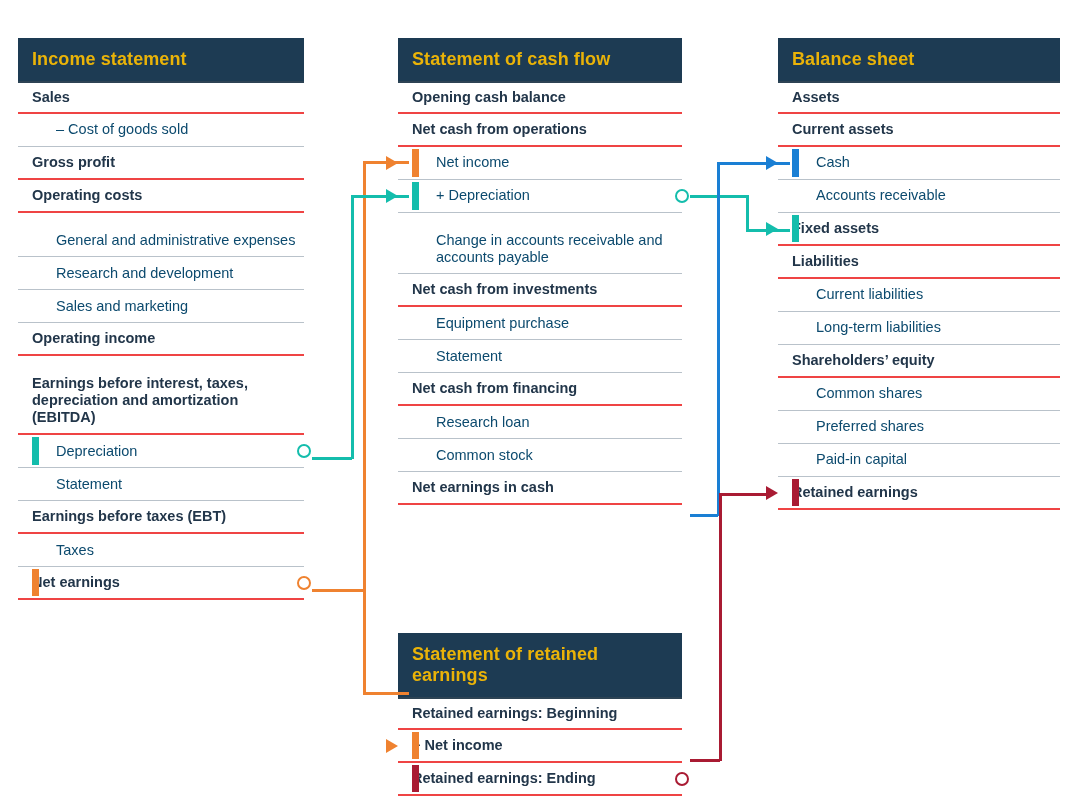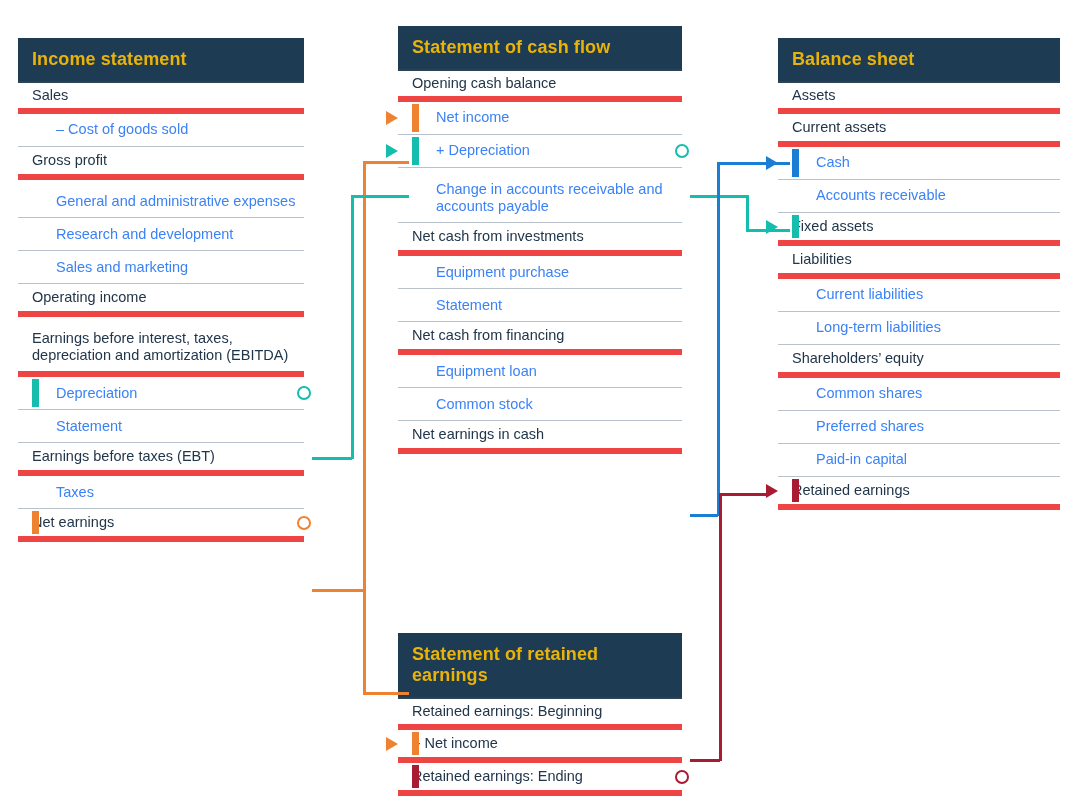--- a/index.html
+++ b/index.html
@@ -22,25 +22,25 @@
 
   .row{
     position:relative;box-sizing:border-box;
     display:flex;align-items:center;
     height:33px;padding-left:14px;
     font-size:14.5px;color:#2b3f52;
   }
   .row .lbl{position:relative;z-index:2;line-height:1.18;}
 
   
-  .row.major{font-weight:normal;color:#22364a;border-bottom:6px solid #ef4444;}
+  .row.major{font-weight:bold;color:#22364a;border-bottom:2px solid #ef4444;}
   .row.major.topline{border-top:2px solid #2d4354;}
   
-  .row.minor{padding-left:38px;color:#3b82f6;border-bottom:1px solid #b9c2ca;}
-  .row.tall{height:auto;min-height:33px;padding-top:13px;padding-bottom:7px;}
+  .row.minor{padding-left:38px;color:#0c4a6e;border-bottom:1px solid #b9c2ca;}
+  .row.tall{height:auto;min-height:33px;padding-top:19px;padding-bottom:7px;}
 
   
   .accent{position:absolute;left:14px;top:2px;bottom:2px;width:7px;z-index:3;}
   .row.minor .accent{left:14px;}
 
   
   .node{
     position:absolute;width:14px;height:14px;border-radius:50%;
     background:#fff;box-sizing:border-box;border:2.5px solid currentColor;
     z-index:12;
@@ -63,20 +63,23 @@
     <div class="rows" id="rows-income">
         <div class="row major topline">
           <span class="lbl">Sales</span>
         </div>
         <div class="row minor">
           <span class="lbl">– Cost of goods sold</span>
         </div>
         <div class="row major">
           <span class="lbl">Gross profit</span>
         </div>
+        <div class="row major">
+          <span class="lbl">Operating costs</span>
+        </div>
         <div class="row minor tall">
           <span class="lbl">General and administrative expenses</span>
         </div>
         <div class="row minor">
           <span class="lbl">Research and development</span>
         </div>
         <div class="row minor">
           <span class="lbl">Sales and marketing</span>
         </div>
         <div class="row major">
@@ -100,25 +103,28 @@
           <span class="lbl">Taxes</span>
         </div>
         <div class="row major">
           <span class="accent" style="background: rgb(239, 130, 48);"></span>
           <span class="lbl">Net earnings</span>
           <span class="node" style="color: rgb(239, 130, 48); right: -7px; top: calc(50% - 7px);"></span>
         </div>
       </div>
   </div>
 
-  <div class="panel" id="p-cash" style="left:398px;top:26px;width:284px;">
+  <div class="panel" id="p-cash" style="left:398px;top:38px;width:284px;">
     <div class="panel-header">Statement of cash flow</div>
     <div class="rows" id="rows-cash">
         <div class="row major topline">
           <span class="lbl">Opening cash balance</span>
+        </div>
+        <div class="row major">
+          <span class="lbl">Net cash from operations</span>
         </div>
         <div class="row minor">
           <span class="accent" style="background: rgb(239, 130, 48);"></span>
           <span class="lbl">Net income</span>
           <span class="arrow" style="left: -12px; top: calc(50% - 7px); border-left: 12px solid rgb(239, 130, 48);"></span>
         </div>
         <div class="row minor">
           <span class="accent" style="background: rgb(20, 189, 172);"></span>
           <span class="lbl">+ Depreciation</span>
           <span class="node" style="color: rgb(20, 189, 172); right: -7px; top: calc(50% - 7px);"></span>
@@ -133,21 +139,21 @@
         <div class="row minor">
           <span class="lbl">Equipment purchase</span>
         </div>
         <div class="row minor">
           <span class="lbl">Statement</span>
         </div>
         <div class="row major">
           <span class="lbl">Net cash from financing</span>
         </div>
         <div class="row minor">
-          <span class="lbl">Equipment loan</span>
+          <span class="lbl">Research loan</span>
         </div>
         <div class="row minor">
           <span class="lbl">Common stock</span>
         </div>
         <div class="row major">
           <span class="lbl">Net earnings in cash</span>
         </div>
       </div>
   </div>
 

